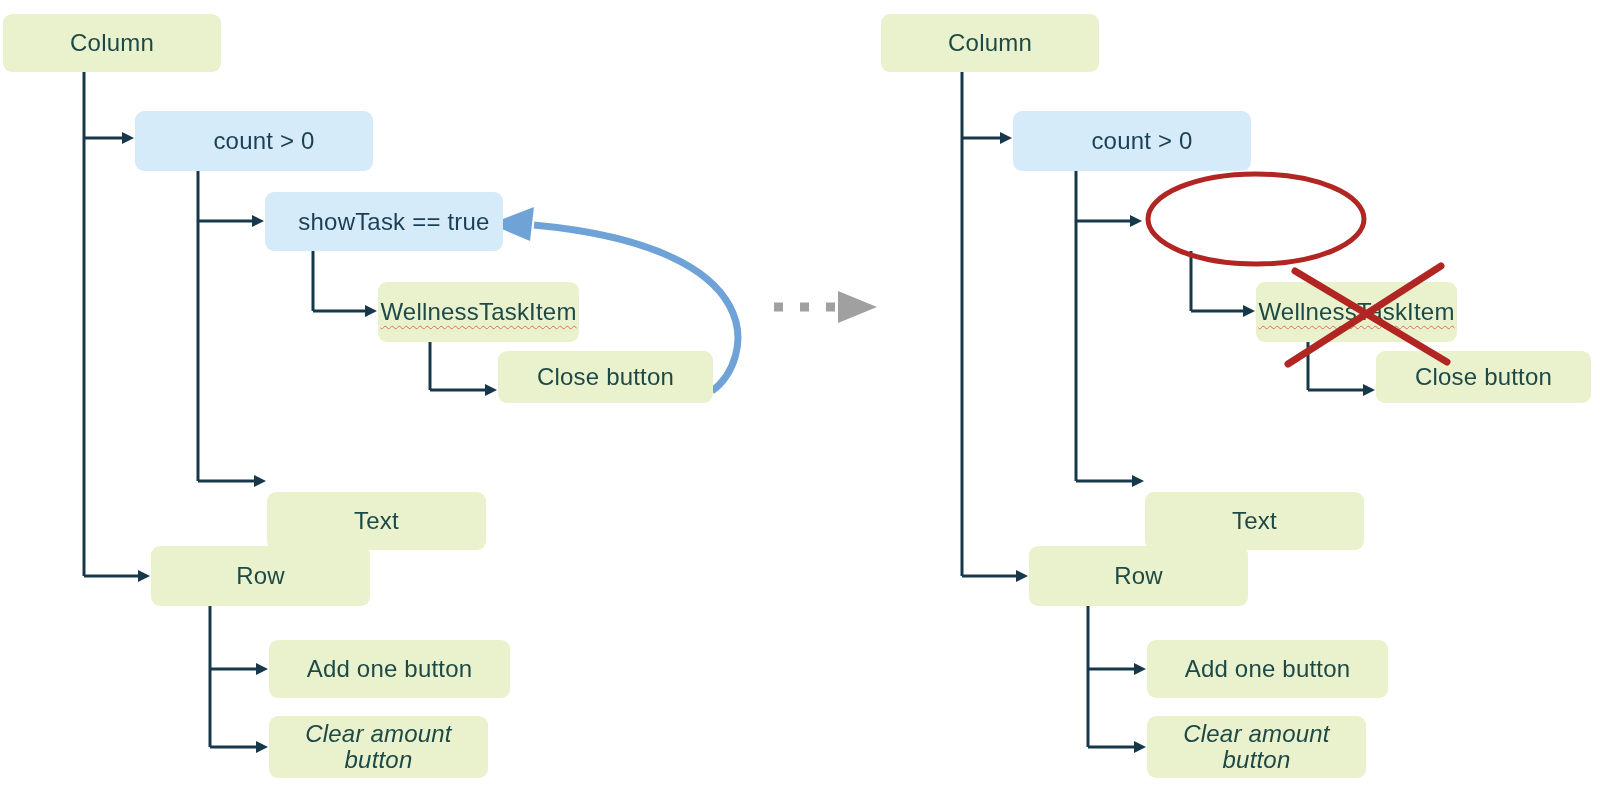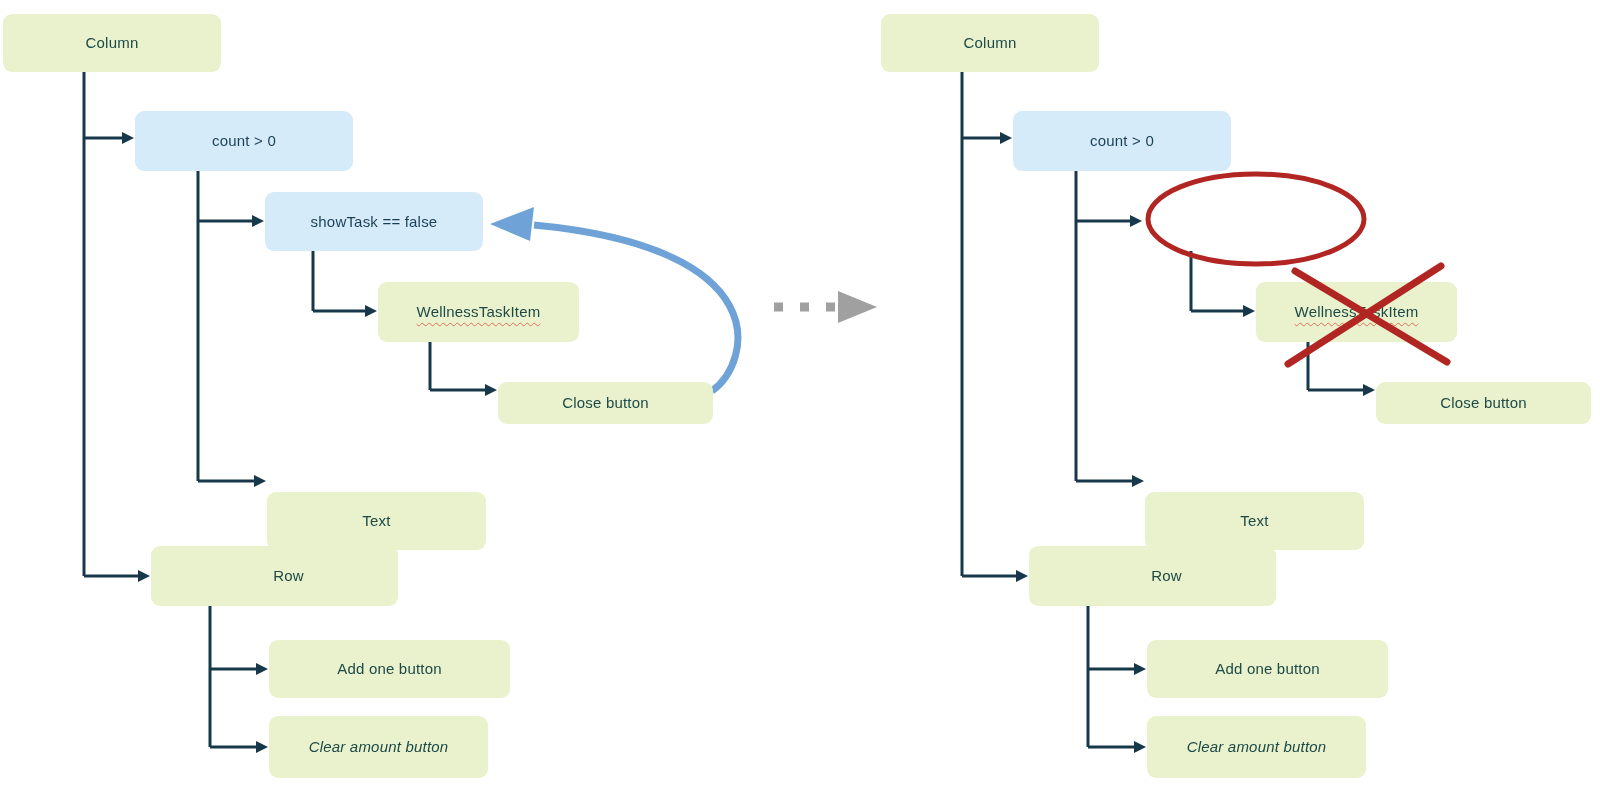--- a/index.html
+++ b/index.html
@@ -17,41 +17,41 @@
   .canvas{
     position:relative;width:1600px;height:795px;background:#ffffff;overflow:hidden;
     font-family:"Liberation Sans","DejaVu Sans",sans-serif;
   }
   svg.layer{position:absolute;left:0;top:0;width:1600px;height:795px;pointer-events:none;}
   .tree{position:absolute;top:0;width:722px;height:795px;}
   .tree.before{left:0;}
   .tree.after{left:878px;}
   .node{
     position:absolute;display:flex;align-items:center;justify-content:center;
-    border-radius:9px;font-size:15px;line-height:26px;text-align:center;
+    border-radius:9px;font-size:24px;line-height:26px;text-align:center;
     letter-spacing:.2px;
   }
   .node.green{background:var(--container-node-fill);color:var(--node-text-green);}
-  .node.blue{background:var(--condition-node-fill);color:var(--node-text-blue);}
+  .node.blue{background:var(--condition-node-fill);color:var(--node-text-blue);padding-left:20px;}
   .node .wavy{
     text-decoration-line:underline;
     text-decoration-style:wavy;
     text-decoration-color:var(--wavy-underline);
     text-decoration-thickness:1px;
     text-underline-offset:5px;
   }
   .node .wrap{display:inline-block;max-width:150px;font-style:italic;}
   
   .n-column  {left:3px;  top:14px;  width:218px;height:58px;}
   .n-count   {left:135px;top:111px; width:218px;height:60px;}
   .n-showtask{left:265px;top:192px; width:218px;height:59px;}
   .n-wellness{left:378px;top:282px; width:201px;height:60px;}
-  .n-close   {left:498px;top:382px; width:215px;height:42px;text-align:center;}
+  .n-close   {left:498px;top:351px; width:215px;height:52px;text-align:center;}
   .n-text    {left:267px;top:452px; width:219px;height:58px;margin-top:40px;}
-  .n-row     {left:151px;top:546px; width:219px;height:60px;padding-left:28px;}
+  .n-row     {left:151px;top:546px; width:219px;height:60px;}
   .n-addone  {left:269px;top:640px; width:241px;height:58px;}
   .n-clear   {left:269px;top:716px; width:219px;height:62px;}
   .edge{stroke:var(--connector);stroke-width:3;fill:none;}
   .tri{fill:var(--connector);}
   .loop{stroke:var(--loop-arrow);stroke-width:7;fill:none;}
   .loop-head{fill:var(--loop-arrow);}
   .dashline{stroke:var(--transition-arrow);stroke-width:9;fill:none;stroke-dasharray:9 17;}
   .dashhead{fill:var(--transition-arrow);}
   .red-ellipse{stroke:var(--annotation-red);stroke-width:5;fill:none;}
   .red-x{stroke:var(--annotation-red);stroke-width:7;fill:none;stroke-linecap:round;}
@@ -112,21 +112,21 @@
   </svg>
 
   <div class="tree before">
     <div class="node green n-column">
         <span>Column</span>
       </div>
     <div class="node blue n-count">
         <span>count &gt; 0</span>
       </div>
     <div class="node blue n-showtask">
-        <span>showTask == false</span>
+        <span>showTask == true</span>
       </div>
     <div class="node green n-wellness">
         <span class="wavy">WellnessTaskItem</span>
       </div>
     <div class="node green n-close">
         <span>Close button</span>
       </div>
     <div class="node green n-text">
         <span>Text</span>
       </div>

